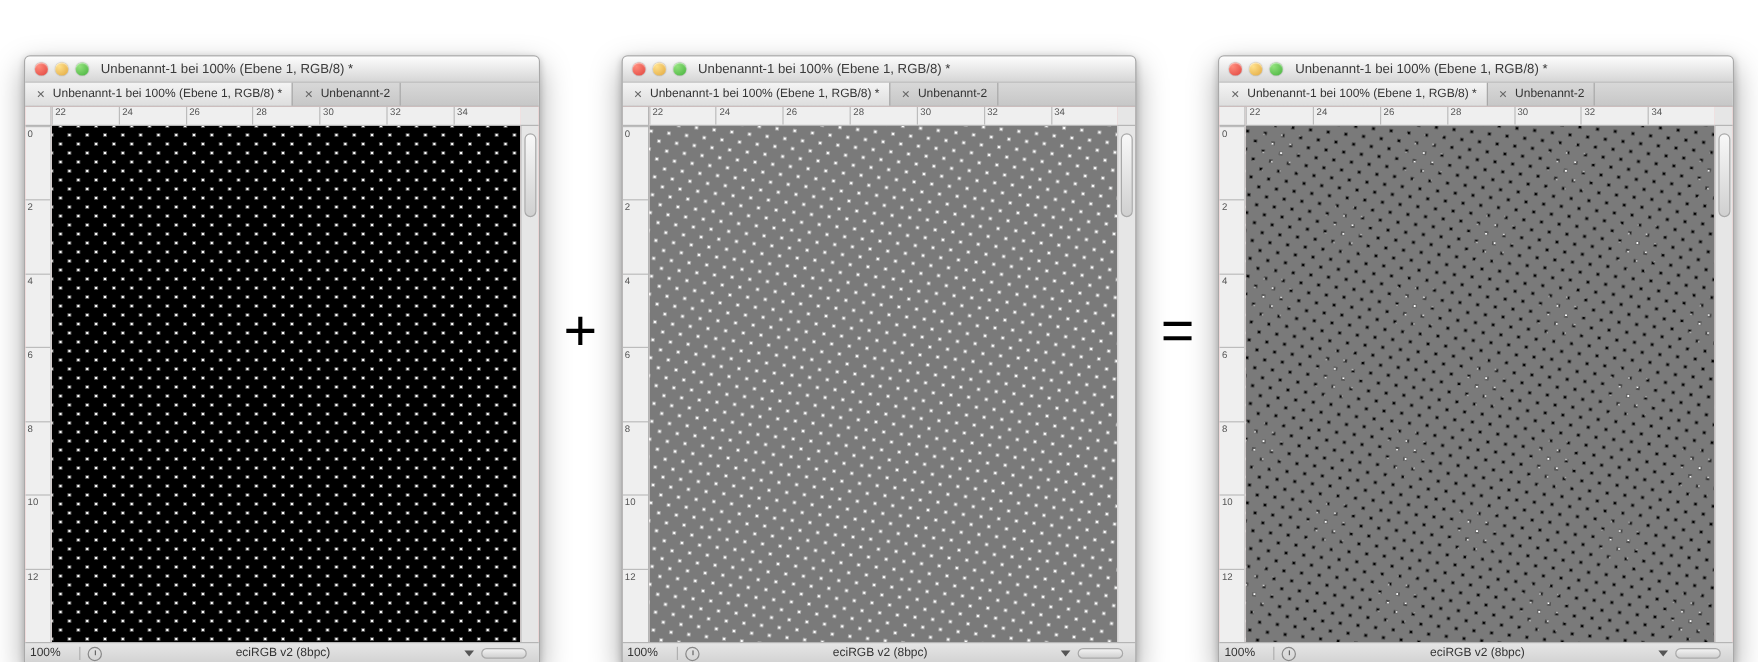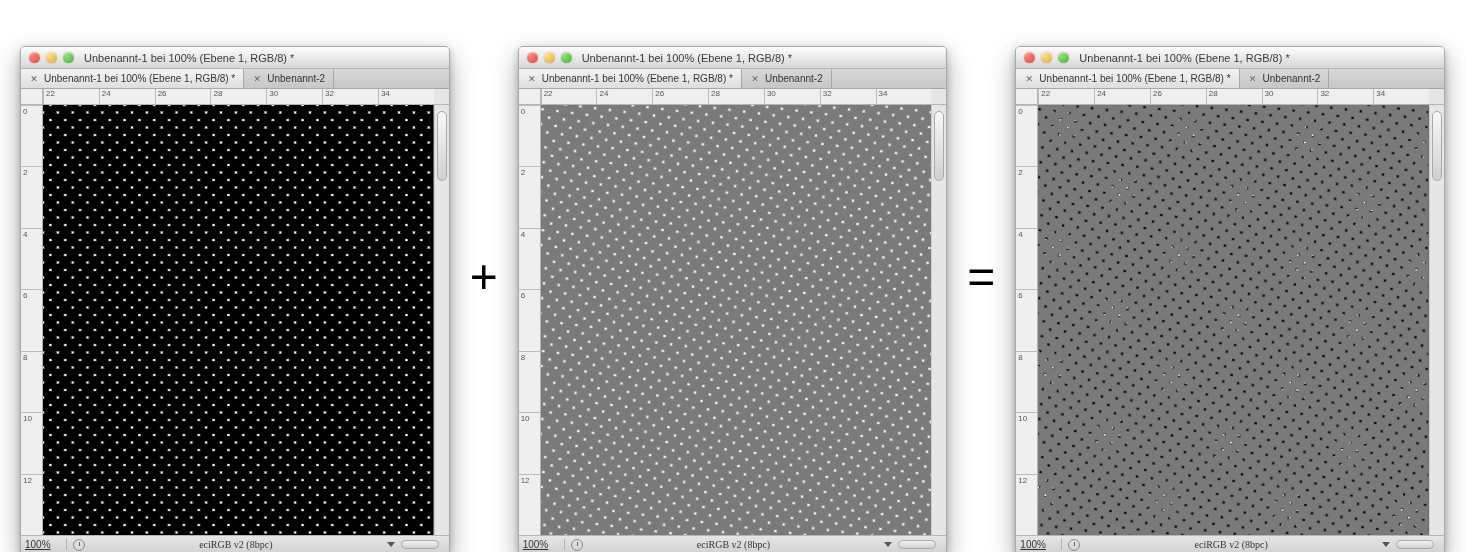--- a/index.html
+++ b/index.html
@@ -140,30 +140,29 @@
     color: #333;
     background: linear-gradient(#e6e6e6, #d2d2d2);
     border-top: 1px solid #b5b5b5;
     padding: 0 4px;
     gap: 6px;
   }
   .statusbar .zoom {
     width: 42px;
     border-right: 1px solid #b0b0b0;
     padding-right: 0;
-    text-decoration: underline;
   }
   .statusbar .clock {
     width: 12px; height: 12px; border:1px solid #888; border-radius:50%;
     position: relative;
   }
   .statusbar .clock::after{
     content:""; position:absolute; left:5px; top:2px; width:1px; height:4px; background:#666;
   }
-  .statusbar .spacer { flex:1; text-align:center;font-family:Liberation Serif, serif; }
+  .statusbar .spacer { flex:1; text-align:center; }
   .statusbar .tri {
     width:0;height:0;border-left:4px solid transparent;border-right:4px solid transparent;border-top:5px solid #555;
   }
   .statusbar .hscroll-thumb{
     width:38px;height:9px;border:1px solid #a9a9a9;border-radius:5px;
     background:linear-gradient(#f3f3f3,#d0d0d0);
     margin-left:auto; margin-right:6px;
   }
   
   svg.dots { width:100%; height:100%; display:block;}

